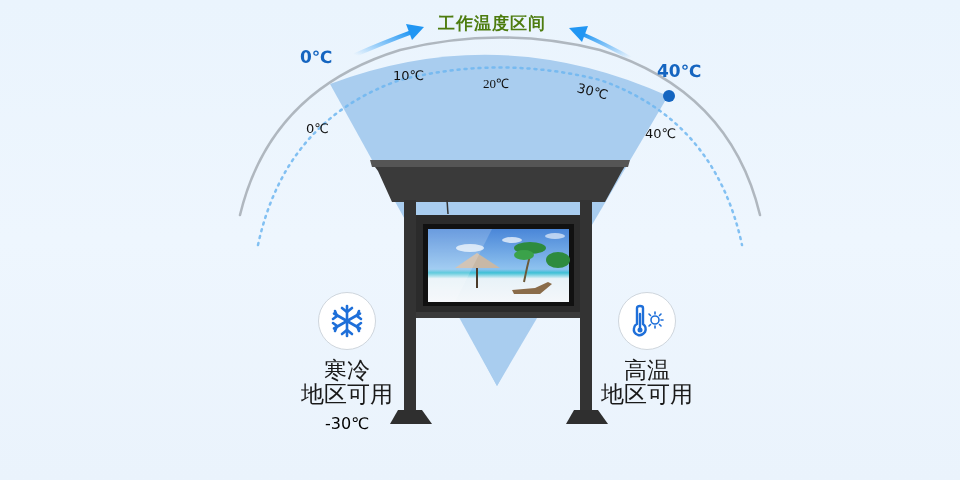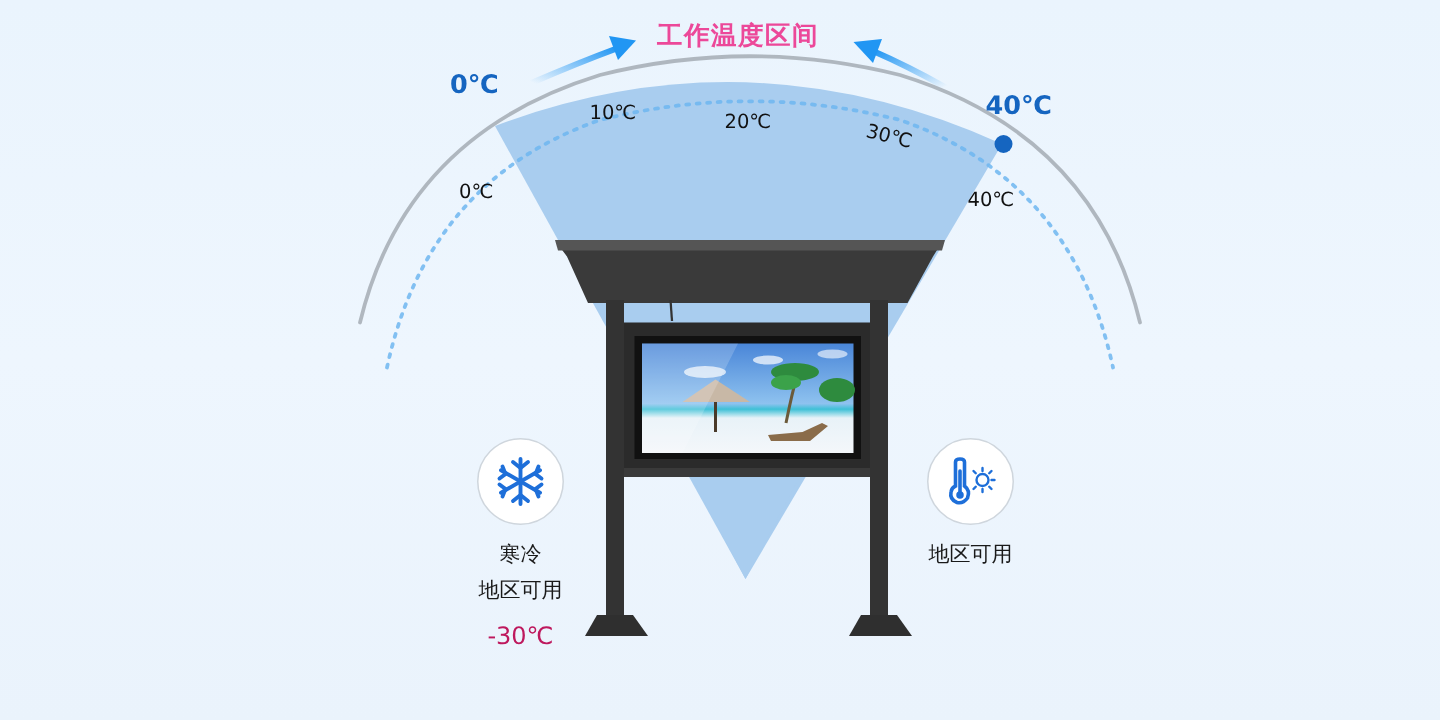--- a/index.html
+++ b/index.html
@@ -6,54 +6,54 @@
   body {
     width: 960px; height: 480px; overflow: hidden; position: relative;
     background: linear-gradient(180deg, #eaf4fd 0%, #eef6fe 50%, #eaf3fc 100%);
     font-family: "DejaVu Sans", "Liberation Sans", sans-serif;
   }
   .stage { position: absolute; left: 0; top: 0; width: 960px; height: 480px; }
   svg.scene { position: absolute; left: 0; top: 0; }
 
   .title {
     position: absolute; left: 438px; top: 12px; width: 120px;
-    font-size: 17px; font-weight: bold; color: #ec4899; letter-spacing: 1px;
+    font-size: 17px; font-weight: bold; color: #4d7c0f; letter-spacing: 1px;
     white-space: nowrap;
   }
   .end-label {
     position: absolute; font-size: 17px; font-weight: bold; color: #1565c0;
     white-space: nowrap;
   }
   .end-left { left: 300px; top: 47px; }
   .end-right { left: 657px; top: 61px; }
 
   .tick {
     position: absolute; font-size: 13px; color: #111; white-space: nowrap;
   }
   .t0  { left: 306px; top: 121px; }
   .t10 { left: 393px; top: 68px; }
-  .t20 { left: 483px; top: 74px; }
+  .t20 { left: 483px; top: 74px; font-family: Liberation Serif, serif; }
   .t30 { left: 577px; top: 84px; transform: rotate(14deg); }
   .t40 { left: 645px; top: 126px; }
 
   .feature {
     position: absolute; width: 100px; text-align: center;
   }
   .feature-left { left: 297px; top: 292px; }
   .feature-right { left: 597px; top: 292px; }
   .icon-circle {
     width: 56px; height: 56px; border-radius: 50%;
     background: #ffffff; border: 1px solid #cfd6dd;
     margin: 0 auto; display: flex; align-items: center; justify-content: center;
   }
   .feature-text {
-    margin-top: 8px; font-size: 14px; line-height: 24px; color: #1a1a1a;
+    margin-top: 8px; font-size: 23px; line-height: 24px; color: #1a1a1a;
   }
   .feature-temp {
-    margin-top: 8px; font-size: 16px; color: #be185d;
+    margin-top: 8px; font-size: 16px; color: #000000;
   }
 </style>
 </head>
 <body>
 
 <div class="stage">
 
   <svg class="scene" width="960" height="480" viewBox="0 0 960 480">
     <defs>
       <linearGradient id="arcFadeL" x1="0" y1="0" x2="1" y2="0">
@@ -185,17 +185,18 @@
           <line x1="26" y1="22" x2="26" y2="24"></line>
           <line x1="32" y1="16" x2="34" y2="16"></line>
           <line x1="20" y1="10" x2="21.5" y2="11.5"></line>
           <line x1="30.5" y1="20.5" x2="32" y2="22"></line>
           <line x1="32" y1="10" x2="30.5" y2="11.5"></line>
           <line x1="21.5" y1="20.5" x2="20" y2="22"></line>
         </g>
       </svg>
     </div>
     <div class="feature-text">
+      <div>高温</div>
       <div>地区可用</div>
     </div>
   </div>
 
 </div>
 
 </body></html>

